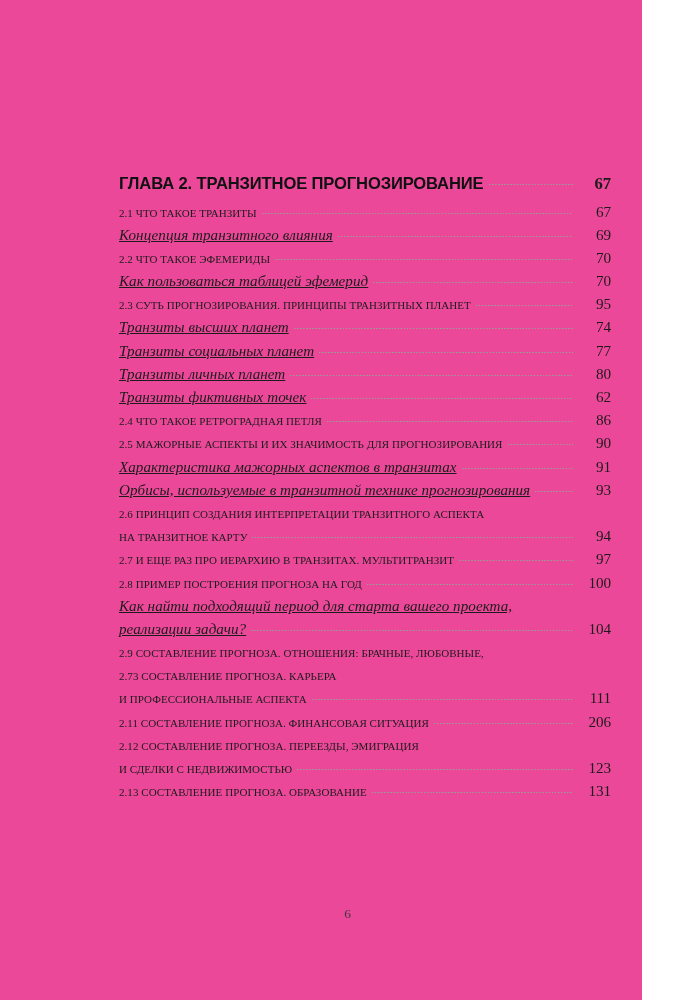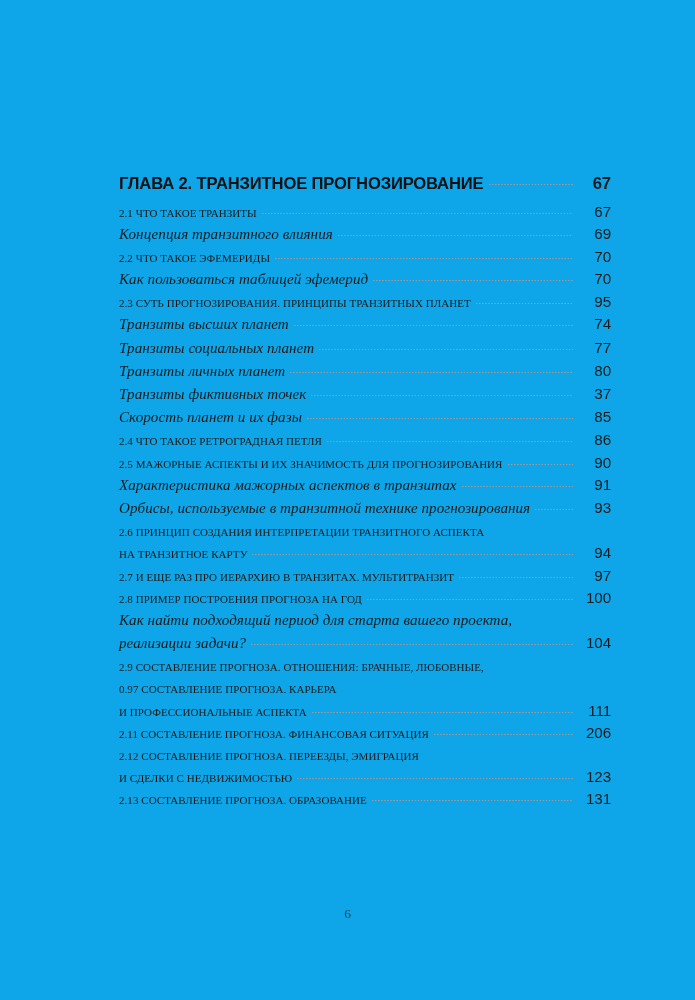--- a/index.html
+++ b/index.html
@@ -2,23 +2,23 @@
 <html><head>
 <meta charset="utf-8">
 <style>
   html, body {
     margin: 0;
     padding: 0;
     background: #ffffff;
   }
   .page {
     position: relative;
-    width: 695px;
+    width: 642px;
     height: 1000px;
-    background: #0ea5e9;
+    background: #ec4899;
     overflow: hidden;
     font-family: "Liberation Serif", serif;
   }
   .toc {
     position: absolute;
     left: 119px;
     top: 174px;
     width: 492px;
   }
 
@@ -43,21 +43,21 @@
     overflow: hidden;
     background-image: radial-gradient(circle at 0.6px 0.5px, #9a9a9a 0.6px, rgba(0,0,0,0) 0.7px);
     background-size: 3.05px 2px;
     background-repeat: repeat-x;
     background-position: 0 0;
   }
   .entry .pg {
     flex: 0 0 auto;
     width: 34px;
     text-align: right;
-    font-family: Liberation Sans, sans-serif;
+    font-family: Liberation Serif, serif;
     font-size: 15.2px;
     color: #1b1b1b;
     letter-spacing: -0.1px;
   }
   
   .entry.cont-top .leader,
   .entry.cont-top .pg { visibility: hidden; }
 
   
   .chapter {
@@ -82,20 +82,21 @@
     color: #1b1b1b;
     letter-spacing: 0.05px;
   }
 
   
   .sub .txt {
     font-style: italic;
     font-size: 15.1px;
     color: #1b1b1b;
     letter-spacing: 0.05px;
+    text-decoration: underline;
   }
 
   .folio {
     position: absolute;
     left: 0;
     top: 906px;
     width: 695px;
     text-align: center;
     font-family: "Liberation Serif", serif;
     font-size: 13.5px;
@@ -152,26 +153,21 @@
           <span class="pg">77</span>
         </div>
         <div class="entry sub">
           <span class="txt">Транзиты личных планет</span>
           <span class="leader"></span>
           <span class="pg">80</span>
         </div>
         <div class="entry sub">
           <span class="txt">Транзиты фиктивных точек</span>
           <span class="leader"></span>
-          <span class="pg">37</span>
-        </div>
-        <div class="entry sub">
-          <span class="txt">Скорость планет и их фазы</span>
-          <span class="leader"></span>
-          <span class="pg">85</span>
+          <span class="pg">62</span>
         </div>
         <div class="entry sec">
           <span class="txt">2.4 ЧТО ТАКОЕ РЕТРОГРАДНАЯ ПЕТЛЯ</span>
           <span class="leader"></span>
           <span class="pg">86</span>
         </div>
         <div class="entry sec">
           <span class="txt">2.5 МАЖОРНЫЕ АСПЕКТЫ И ИХ ЗНАЧИМОСТЬ ДЛЯ ПРОГНОЗИРОВАНИЯ</span>
           <span class="leader"></span>
           <span class="pg">90</span>
@@ -215,21 +211,21 @@
           <span class="txt">реализации задачи?</span>
           <span class="leader"></span>
           <span class="pg">104</span>
         </div>
         <div class="entry sec cont-top">
           <span class="txt">2.9 СОСТАВЛЕНИЕ ПРОГНОЗА. ОТНОШЕНИЯ: БРАЧНЫЕ, ЛЮБОВНЫЕ,</span>
           <span class="leader"></span>
           <span class="pg">106</span>
         </div>
         <div class="entry sec cont-top">
-          <span class="txt">0.97 СОСТАВЛЕНИЕ ПРОГНОЗА. КАРЬЕРА</span>
+          <span class="txt">2.73 СОСТАВЛЕНИЕ ПРОГНОЗА. КАРЬЕРА</span>
           <span class="leader"></span>
           <span class="pg">111</span>
         </div>
         <div class="entry sec">
           <span class="txt">И ПРОФЕССИОНАЛЬНЫЕ АСПЕКТА</span>
           <span class="leader"></span>
           <span class="pg">111</span>
         </div>
         <div class="entry sec">
           <span class="txt">2.11 СОСТАВЛЕНИЕ ПРОГНОЗА. ФИНАНСОВАЯ СИТУАЦИЯ</span>

